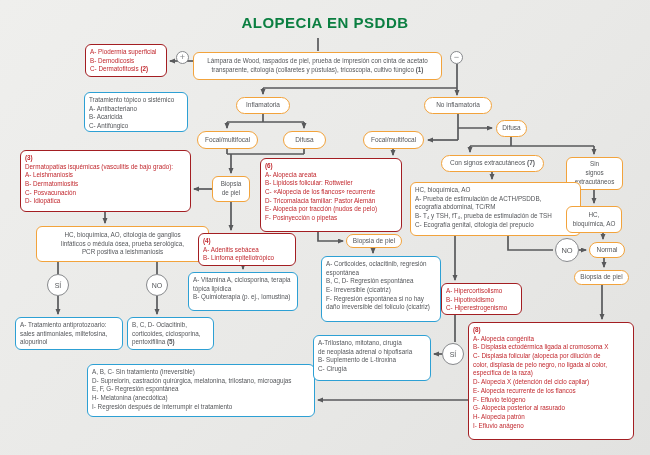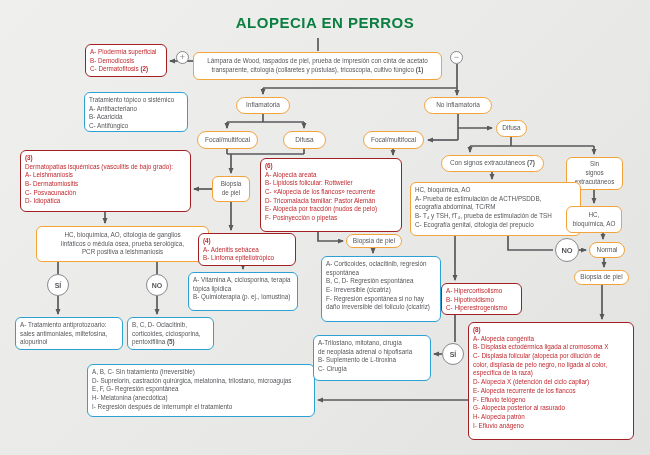--- a/index.html
+++ b/index.html
@@ -14,29 +14,29 @@
   .box .txt{white-space:pre-line;}
   .tagline{display:block;font-weight:bold;}
   .tinline{font-weight:bold;}
   .red{border:1.6px solid #a31e22;color:#c1272d;}
   .orange{border:1.4px solid #f2a33c;color:#54565a;}
   .blue{border:1.4px solid #2da0d4;color:#54565a;}
   .c{display:flex;align-items:center;justify-content:center;text-align:center;}
   .pill{border-radius:9px;font-size:6.5px;}
   .circ{position:absolute;z-index:3;background:#fff;border:1.4px solid #87898c;
     border-radius:50%;display:flex;align-items:center;justify-content:center;
-    font-weight:bold;color:#54565a;box-sizing:border-box;}
+    font-weight:normal;color:#54565a;box-sizing:border-box;}
   .sign{font-weight:normal;font-size:9px;color:#87898c;line-height:1;}
 </style>
 </head>
 <body>
 
 <div class="stage">
 
-  <div class="title" style="color:#0b7f41">ALOPECIA EN PERROS</div>
+  <div class="title" style="color:#0b7f41">ALOPECIA EN PSDDB</div>
 
   <svg class="wires" width="650" height="455">
     <defs>
       <marker id="arw" markerUnits="userSpaceOnUse" markerWidth="7" markerHeight="6" refX="5" refY="2.5" orient="auto">
         <path d="M0,0 L6,2.5 L0,5 Z" fill="#58595b"></path>
       </marker>
     </defs>
     <g stroke="#58595b" stroke-width="1.7" fill="none">
       <path d="M318,38 V51"></path>
       <path d="M193,61 H170" marker-end="url(#arw)"></path>

